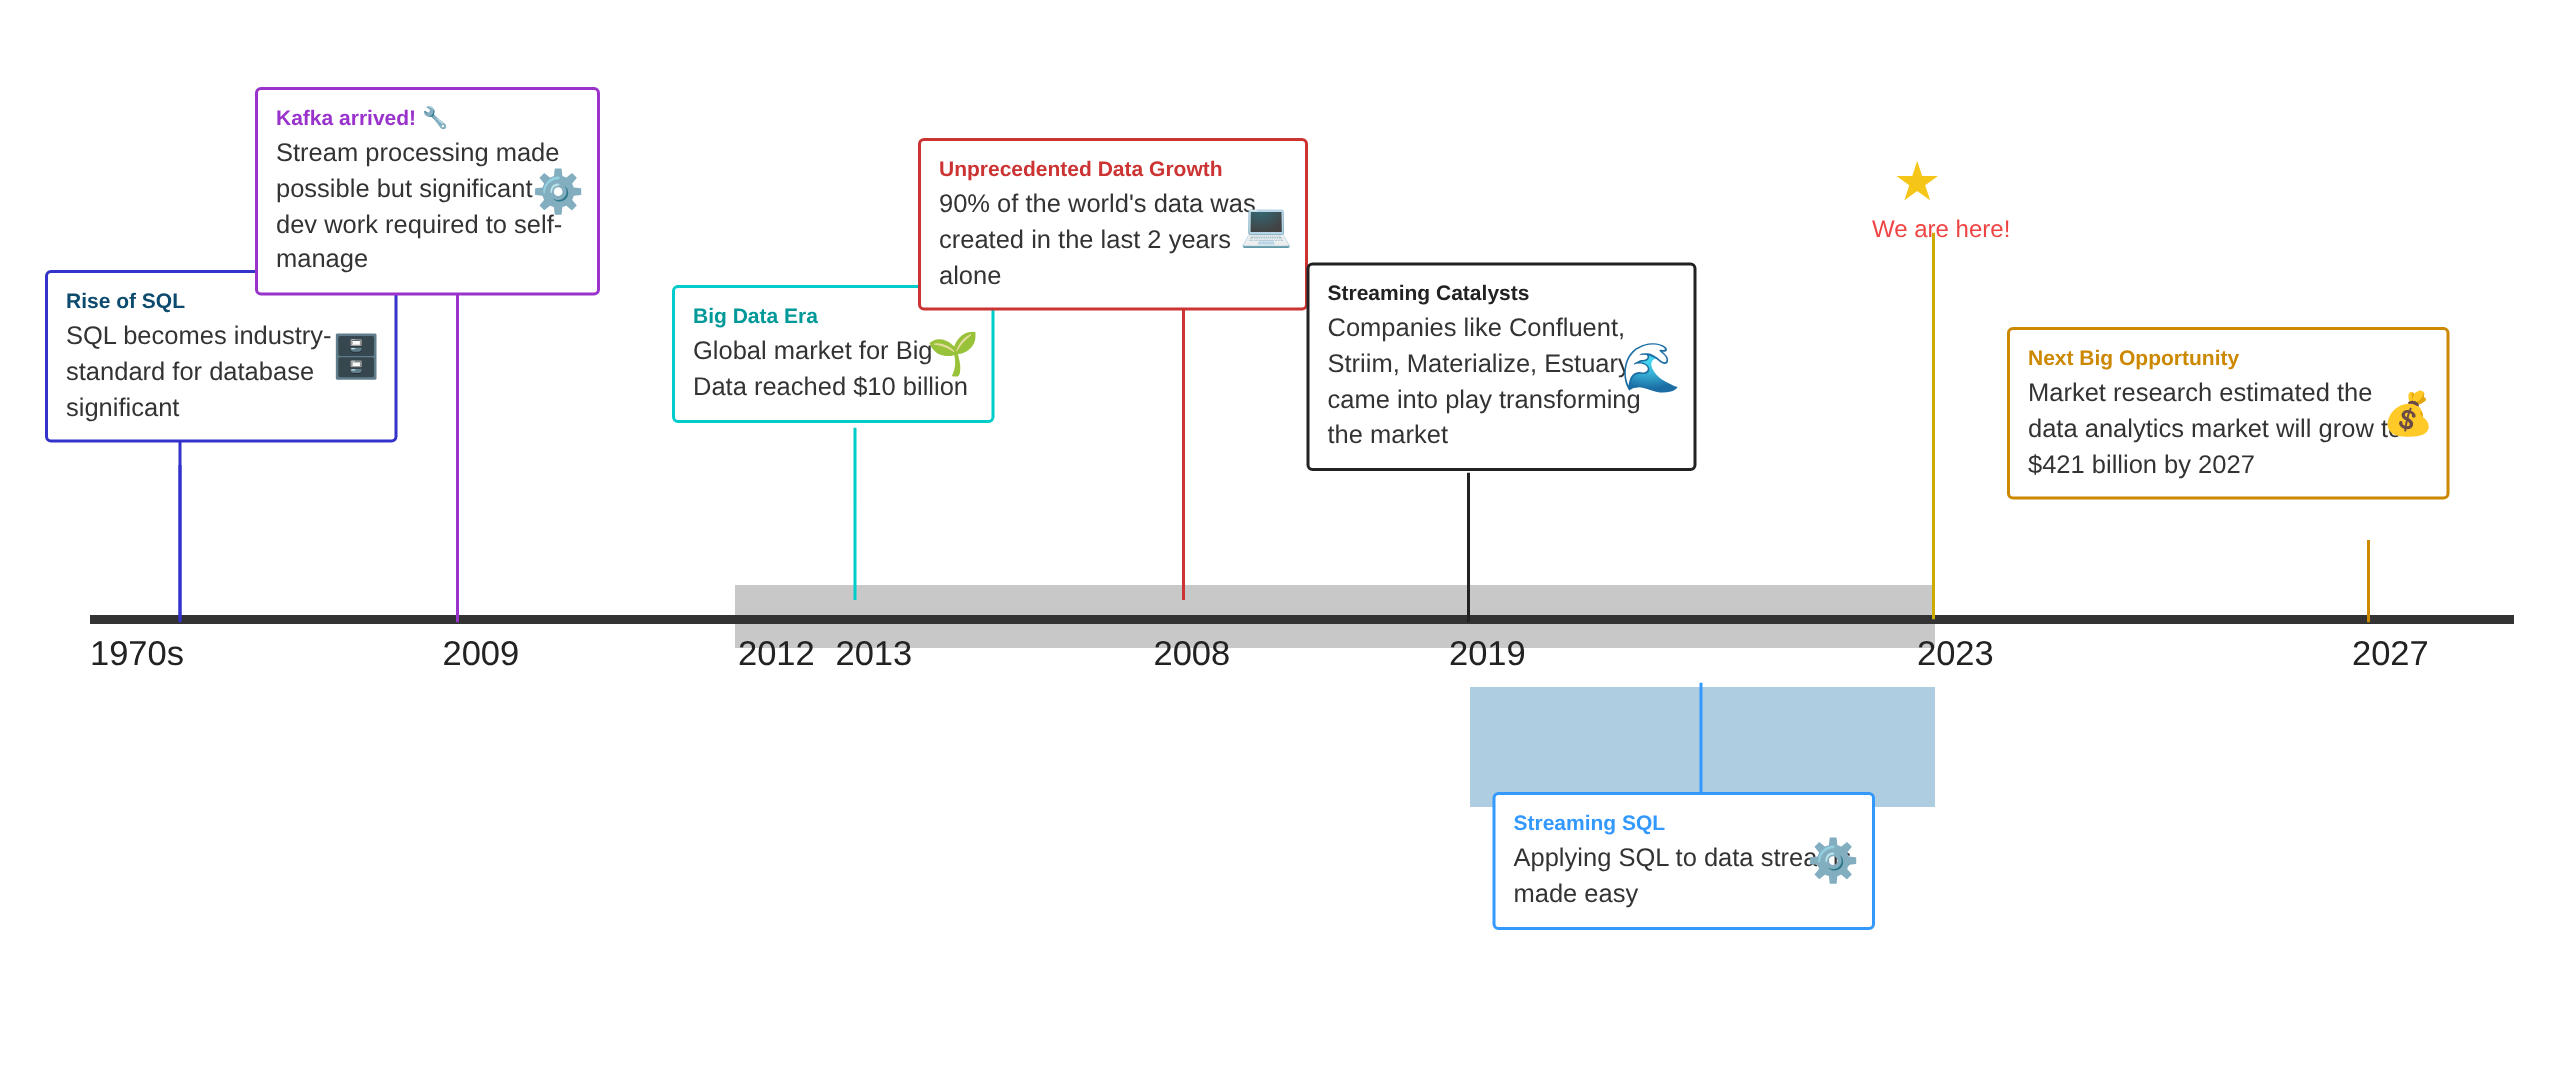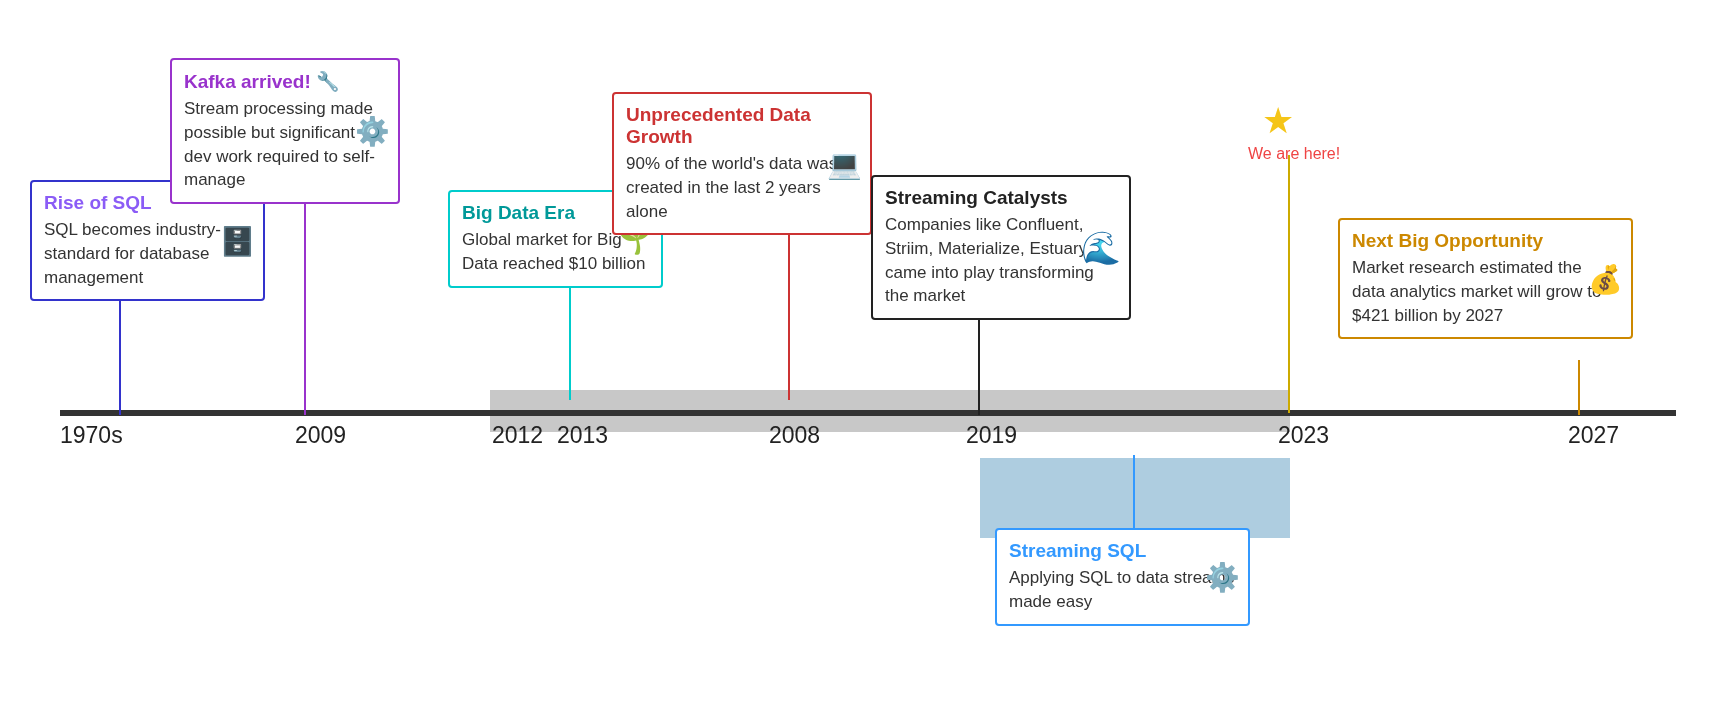--- a/index.html
+++ b/index.html
@@ -58,21 +58,21 @@
     }
     
     .event-card {
       position: absolute;
       background: #fff;
       padding: 10px 12px;
       z-index: 30;
     }
     .event-card .card-title {
       font-weight: bold;
-      font-size: 19px;
+      font-size: 14px;
       margin-bottom: 4px;
     }
     .event-card .card-body {
       font-size: 17px;
       color: #333;
       line-height: 1.4;
     }
     
     .star {
       position: absolute;
@@ -116,22 +116,22 @@
   <div class="year-label" style="left:1568px">2027</div>
 
   <div class="star" style="left:1262px; top:100px;">★</div>
   <div class="we-are-here" style="left:1248px; top:145px;">We are here!</div>
 
   <svg style="position:absolute; top:155px; left:1287px; z-index:15;" width="4" height="258">
     <line x1="2" y1="0" x2="2" y2="258" stroke="#ccaa00" stroke-width="2" stroke-dasharray="none"></line>
   </svg>
 
   <div class="event-card" style="left:30px; top:180px; width:235px; border:2px solid #3333cc; border-radius:4px;">
-    <div class="card-title" style="color:#8b5cf6; padding-right:40px;">Rise of SQL</div>
-    <div class="card-body">SQL becomes industry-standard for database management</div>
+    <div class="card-title" style="color:#0c4a6e; padding-right:40px;">Rise of SQL</div>
+    <div class="card-body">SQL becomes industry-standard for database significant</div>
     <div class="card-icon">🗄️</div>
   </div>
 
   <svg style="position:absolute; top:0; left:0; width:1716px; height:713px; z-index:12; pointer-events:none;">
     <path d="M 120 310 L 120 413" stroke="#3333cc" stroke-width="2" fill="none"></path>
     <path d="M 120 310 L 120 310" stroke="#3333cc" stroke-width="2" fill="none"></path>
   </svg>
 
   <svg style="position:absolute;top:280px;left:118px;z-index:12;pointer-events:none;" width="4" height="135">
     <line x1="2" y1="0" x2="2" y2="135" stroke="#3333cc" stroke-width="2"></line>

